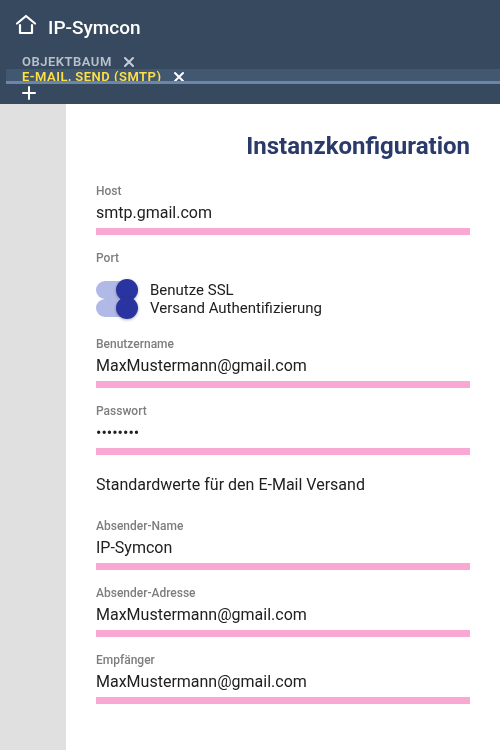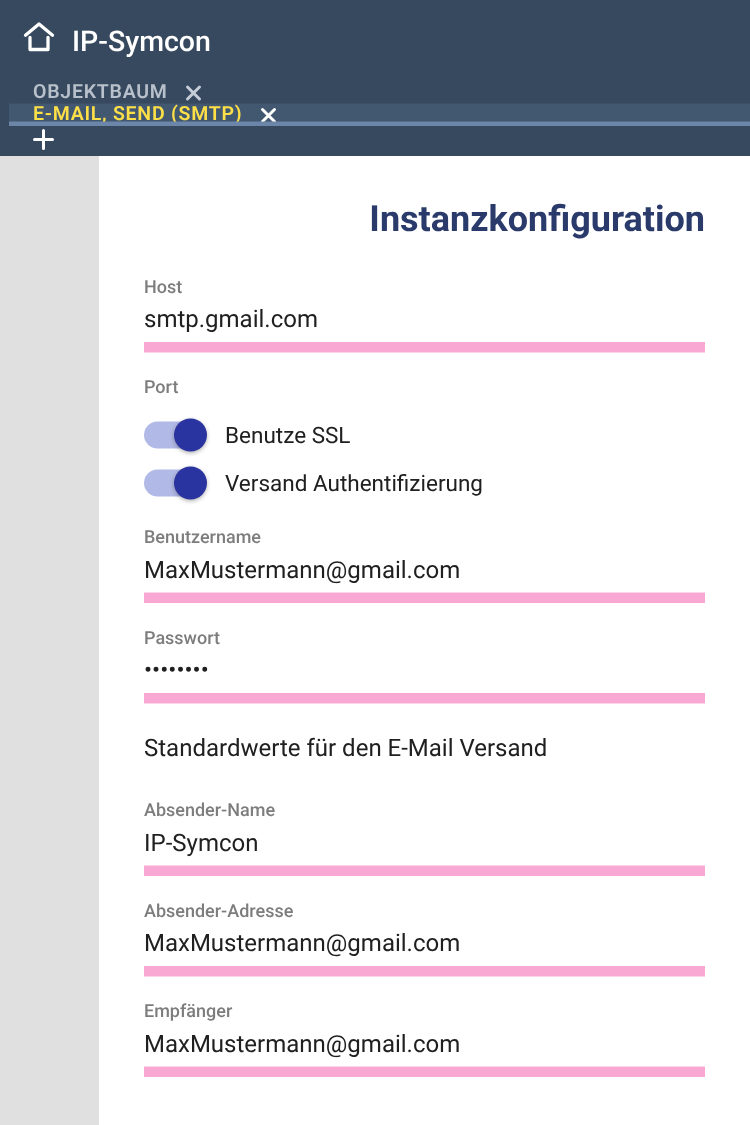--- a/index.html
+++ b/index.html
@@ -102,21 +102,20 @@
     padding: 3px 0 6px 0;
     font-size: 16px;
     color: #202020;
     font-family: inherit;
     background: transparent;
     outline: none;
   }
   .toggle-row {
     display: flex;
     align-items: center;
-    margin-bottom: 14px;
   }
   .toggle {
     width: 40px;
     height: 18px;
     border-radius: 9px;
     background: #b1b9e6;
     position: relative;
     margin-right: 14px;
     cursor: pointer;
   }

